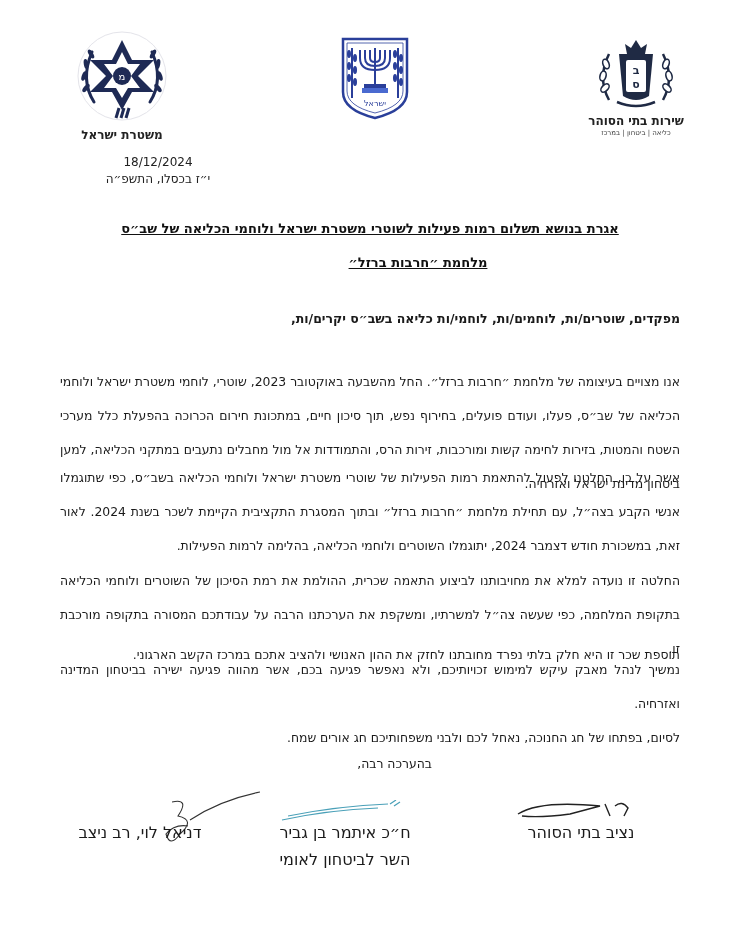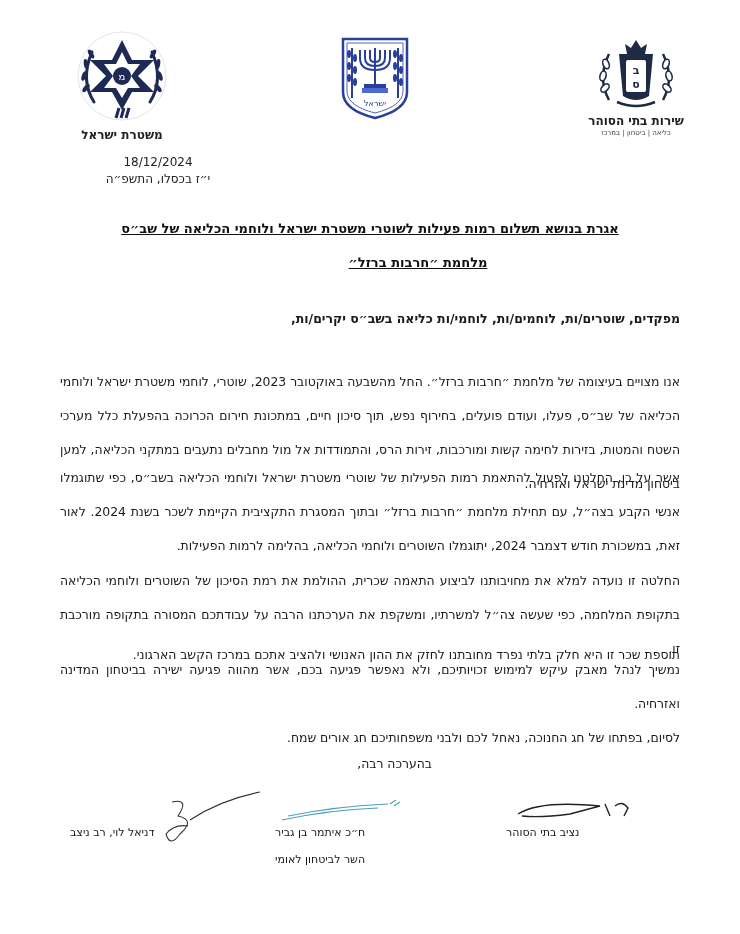--- a/index.html
+++ b/index.html
@@ -44,21 +44,21 @@
     }
     #para-1 { top: 365px; }
     #para-2 { top: 461px; }
     #para-3 { top: 564px; }
     #para-4 { top: 638px; }
     #para-5 { top: 653px; }
     #para-6 { top: 721px; }
     #closing { position: absolute; right: 308px; top: 756px; font-size: 12.4px; }
 
     
-    .sig { position: absolute; text-align: left; font-size: 11px; line-height: 27px; white-space: nowrap; }
+    .sig { position: absolute; text-align: center; font-size: 16px; line-height: 27px; white-space: nowrap; }
     .sig-mark { position: absolute; }
     #sig-ips { right: 84px; top: 819px; width: 150px; }
     #sig-minister { right: 325px; top: 819px; width: 140px; }
     #sig-police { right: 530px; top: 819px; width: 140px; }
   </style>
 </head>
 <body>
 
 <div id="logo-police" class="logo">
   <svg width="96" height="92" viewBox="0 0 96 92">

